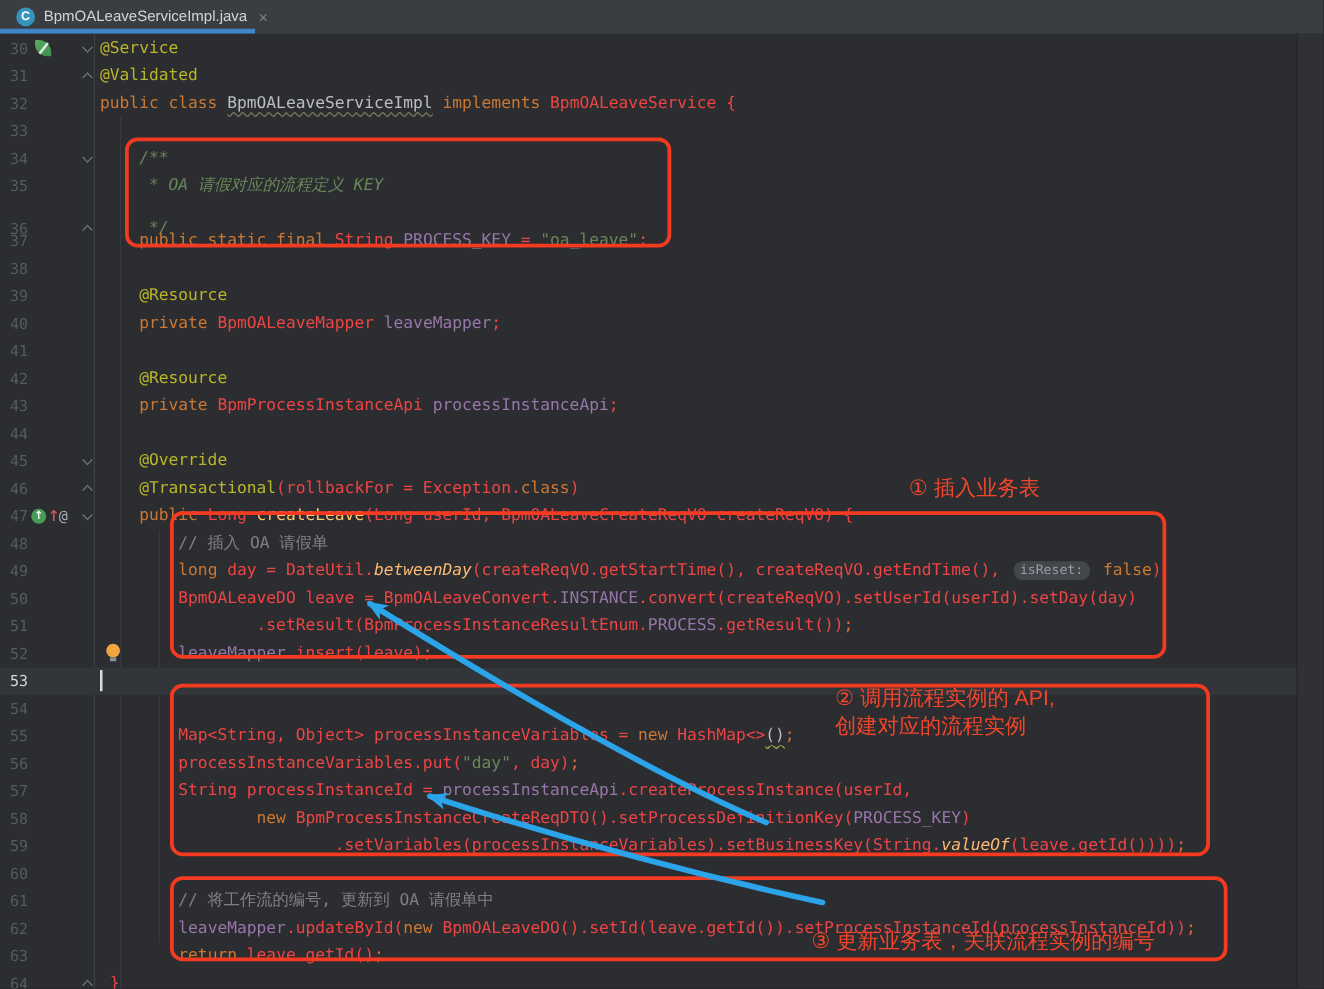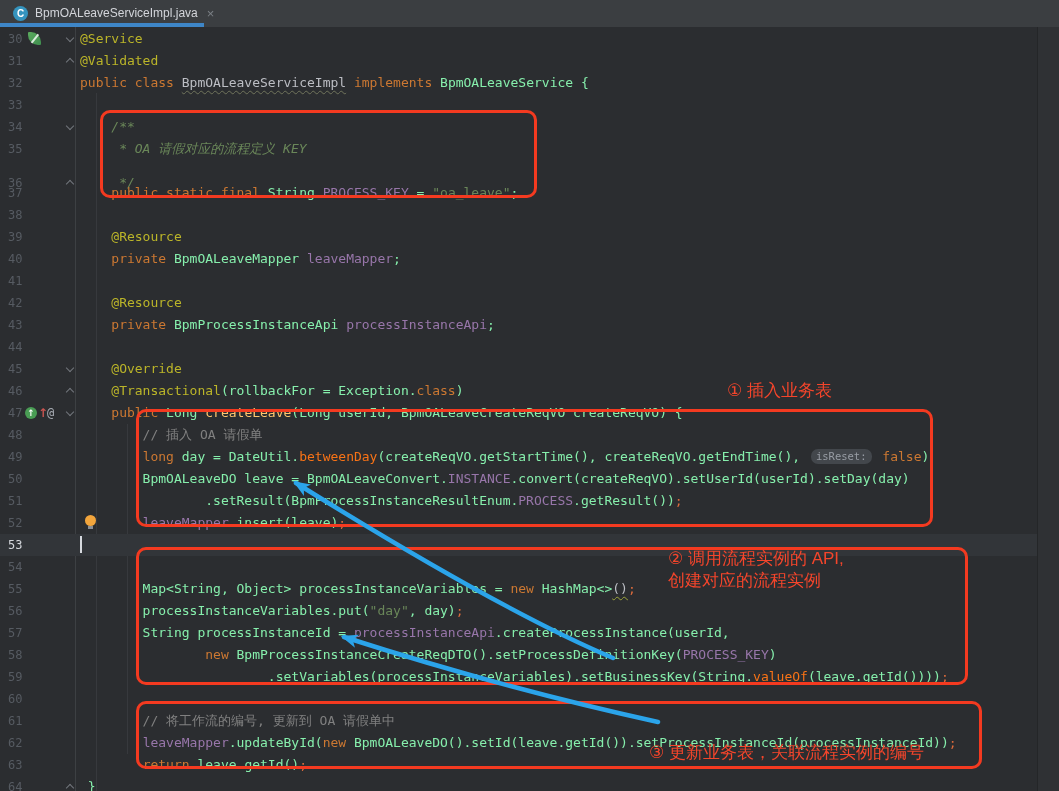--- a/index.html
+++ b/index.html
@@ -18,25 +18,25 @@
   .editor{position:absolute;left:0;top:27px;width:1059px;height:764px;background:#2B2D30;}
   .gutter-sep{position:absolute;left:75px;top:0;width:1px;height:764px;background:#3D4043;}
   .guide{position:absolute;width:1px;background:#37393D;}
   .rstrip{position:absolute;left:1037px;top:0;width:22px;height:764px;background:#2F3134;border-left:1px solid #242628;}
   .curline{position:absolute;left:0;width:1037px;height:22px;background:#323539;}
   .line{position:absolute;left:0;width:1059px;height:22px;}
   .lnum{position:absolute;left:8px;top:0;color:#565B62;font:12px/22px "DejaVu Sans Mono",monospace;}
   .line.cur .lnum{color:#D4D7DC;}
   .code{position:absolute;left:80px;top:0;white-space:pre;font:13px/22px "DejaVu Sans Mono",monospace;color:#BCBEC4;}
   .tk-kw{color:#CC7832;}
-  .tk-def{color:#86efac;}
+  .tk-def{color:#ef4444;}
   .tk-ann{color:#BBB529;}
   .tk-field{color:#9876AA;}
   .tk-const{color:#9876AA;}
-  .tk-staticm{color:#f97316;}
+  .tk-staticm{font-style:italic;color:#fdba74;}
   .tk-methdecl{color:#FFC66D;}
   .tk-str{color:#6A8759;}
   .tk-comment{color:#808080;}
   .tk-doc{color:#6A8759;font-style:italic;}
   .tk-semi{color:#DD6B3C;}
   .tk-classdecl{color:#BCBEC4;text-decoration:underline wavy #70735B 1px;text-underline-offset:3px;}
   .tk-warn{color:#BCBEC4;text-decoration:underline wavy #9DA53B 1px;text-underline-offset:3px;}
   .tk-hint{display:inline-block;background:#43474C;color:#989DA5;border-radius:7px;
            font:10.5px/15px "DejaVu Sans Mono",monospace;padding:0 5px;margin:0 3px;vertical-align:1px;}
   

